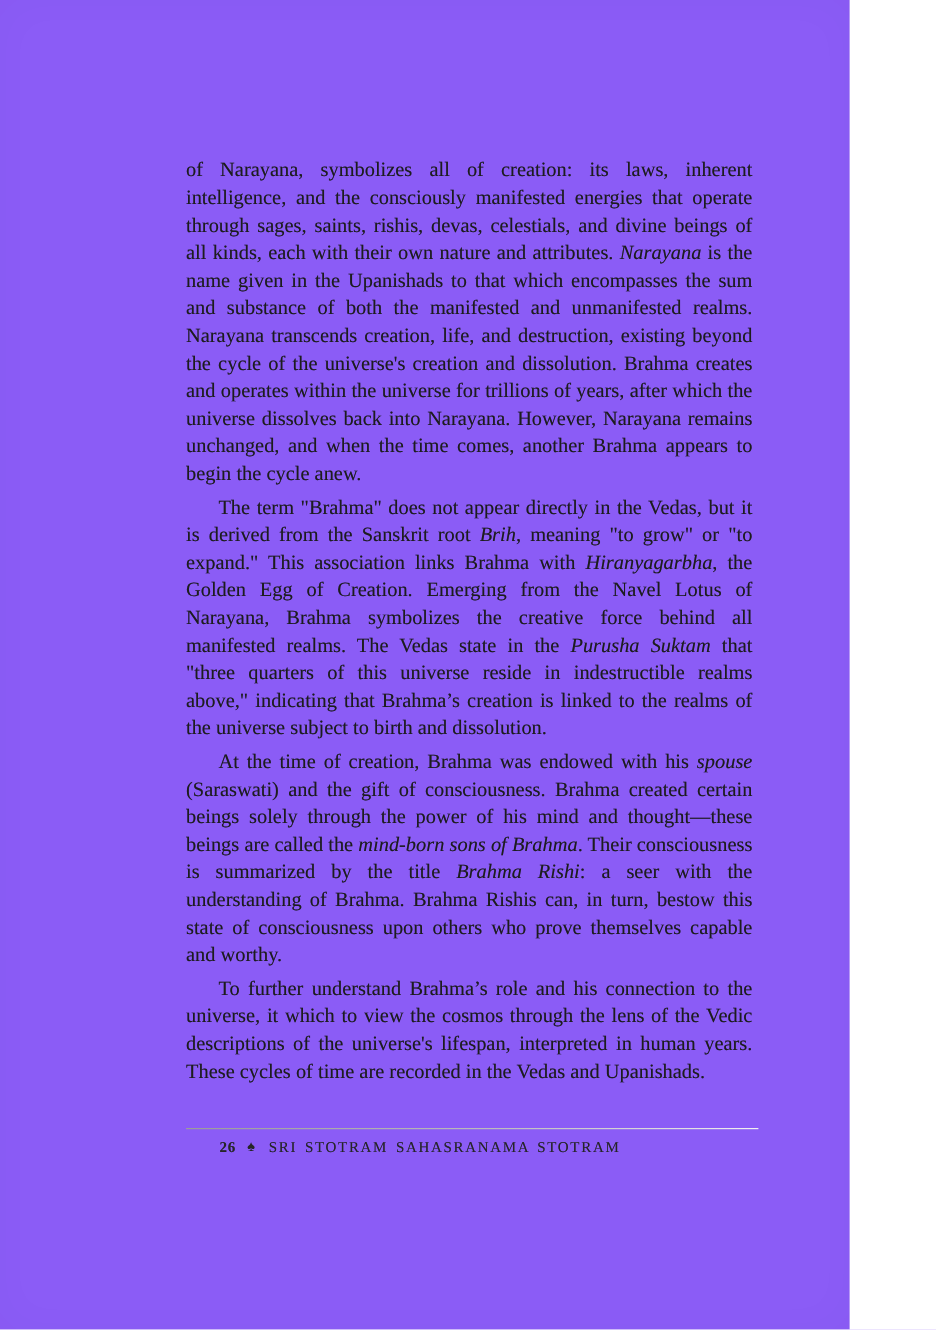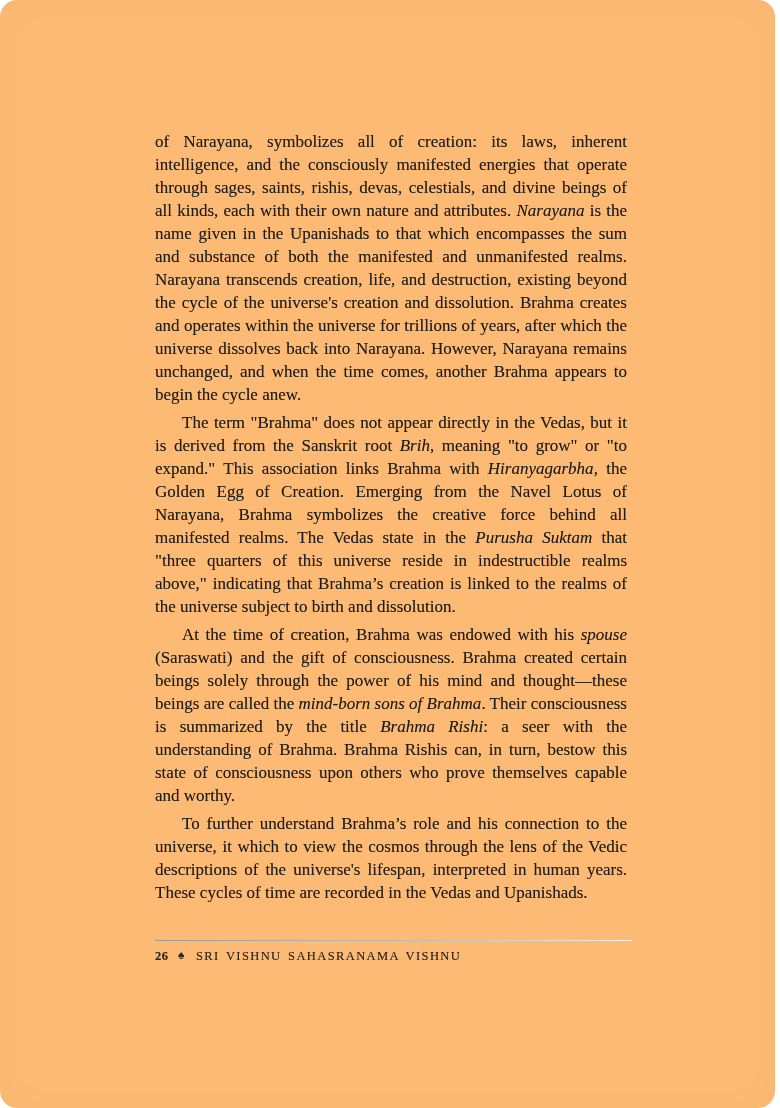--- a/index.html
+++ b/index.html
@@ -2,27 +2,26 @@
 <html><head>
 <meta charset="utf-8">
 <style>
   html, body {
     margin: 0;
     padding: 0;
     background: #ffffff;
   }
   .page {
     position: relative;
-    width: 775px;
+    width: 708px;
     height: 1108px;
-    background: #fdba74;
+    background: #8b5cf6;
     overflow: hidden;
     font-family: "Liberation Serif", serif;
     box-shadow: inset 0 0 40px rgba(0,0,0,0.02);
-    border-radius: 17px;
   }
   .body-text {
     position: absolute;
     left: 155px;
     top: 130px;
     width: 472px;
     font-size: 17px;
     line-height: 23px;
     color: #1d1d1d;
     text-shadow: 0 0 0.3px rgba(0,0,0,0.4);
@@ -53,20 +52,21 @@
     font-size: 12.5px;
     letter-spacing: 1.4px;
     color: #262626;
     white-space: nowrap;
     text-shadow: 0 0 0.3px rgba(0,0,0,0.35);
   }
   .footer .num {
     font-weight: bold;
     letter-spacing: 0.5px;
     margin-right: 5px;
+    margin-left: 28px;
   }
   .footer .orn {
     font-size: 12px;
     letter-spacing: 0;
     margin-right: 7px;
     position: relative;
     top: -1px;
   }
   .footer .title {
     word-spacing: 2px;
@@ -82,16 +82,16 @@
       <p class="para indent"><span>The term "Brahma" does not appear directly in the Vedas, but it is derived from the Sanskrit root </span><span class="it">Brih</span><span>, meaning "to grow" or "to expand." This association links Brahma with </span><span class="it">Hiranyagarbha</span><span>, the Golden Egg of Creation. Emerging from the Navel Lotus of Narayana, Brahma symbolizes the creative force behind all manifested realms. The Vedas state in the </span><span class="it">Purusha Suktam</span><span> that "three quarters of this universe reside in indestructible realms above," indicating that Brahma’s creation is linked to the realms of the universe subject to birth and dissolution.</span></p>
       <p class="para indent"><span>At the time of creation, Brahma was endowed with his </span><span class="it">spouse</span><span> (Saraswati) and the gift of consciousness. Brahma created certain beings solely through the power of his mind and thought—these beings are called the </span><span class="it">mind-born sons of Brahma</span><span>. Their consciousness is summarized by the title </span><span class="it">Brahma Rishi</span><span>: a seer with the understanding of Brahma. Brahma Rishis can, in turn, bestow this state of consciousness upon others who prove themselves capable and worthy.</span></p>
       <p class="para indent"><span>To further understand Brahma’s role and his connection to the universe, it which to view the cosmos through the lens of the Vedic descriptions of the universe's lifespan, interpreted in human years. These cycles of time are recorded in the Vedas and Upanishads.</span></p>
     </div>
 
   <div class="footer-rule"></div>
 
   <div class="footer">
     <span class="num">26</span>
     <span class="orn">♠</span>
-    <span class="title">SRI VISHNU SAHASRANAMA VISHNU</span>
+    <span class="title">SRI STOTRAM SAHASRANAMA STOTRAM</span>
   </div>
 
 </div>
 
 </body></html>

